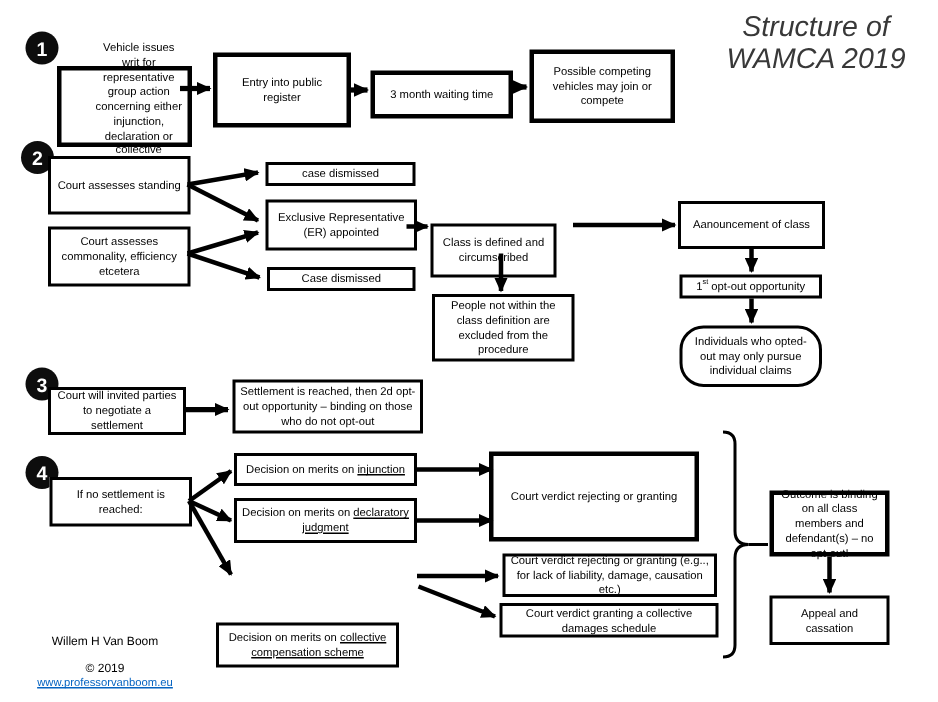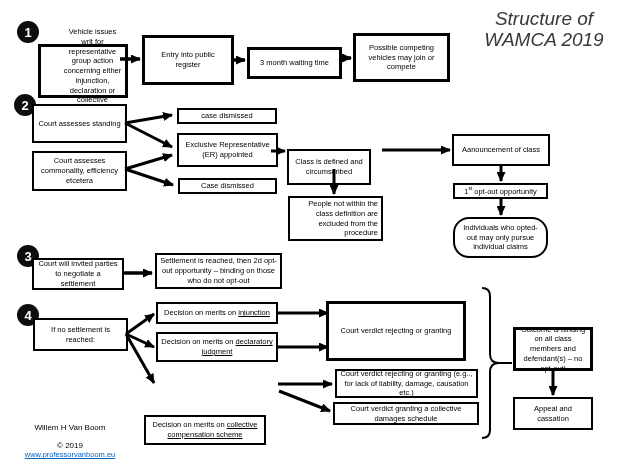--- a/index.html
+++ b/index.html
@@ -61,21 +61,21 @@
     </div>
   <div class="node" style="left:177px;top:133px;width:101px;height:34px;">
       <span>Exclusive Representative (ER) appointed</span>
     </div>
   <div class="node b2" style="left:178px;top:178px;width:99px;height:16px;">
       <span>Case dismissed</span>
     </div>
   <div class="node" style="left:287px;top:149px;width:84px;height:36px;justify-content:flex-end;">
       <span>Class is defined and circumscribed</span>
     </div>
-  <div class="node" style="left:288px;top:196px;width:95px;height:45px;text-align:right;">
+  <div class="node" style="left:288px;top:196px;width:95px;height:45px;">
       <span>People not within the class definition are excluded from the procedure</span>
     </div>
   <div class="node b2" style="left:452px;top:134px;width:98px;height:32px;">
       <span>Aanouncement of class</span>
     </div>
   <div class="node b2" style="left:453px;top:183px;width:95px;height:16px;">
     <span><span>1</span><sup>st</sup><span> opt-out opportunity</span></span>
   </div>
   <div class="node b2" style="left:453px;top:217px;width:95px;height:41px;border-radius:16px;">
       <span>Individuals who opted-out may only pursue individual claims</span>

